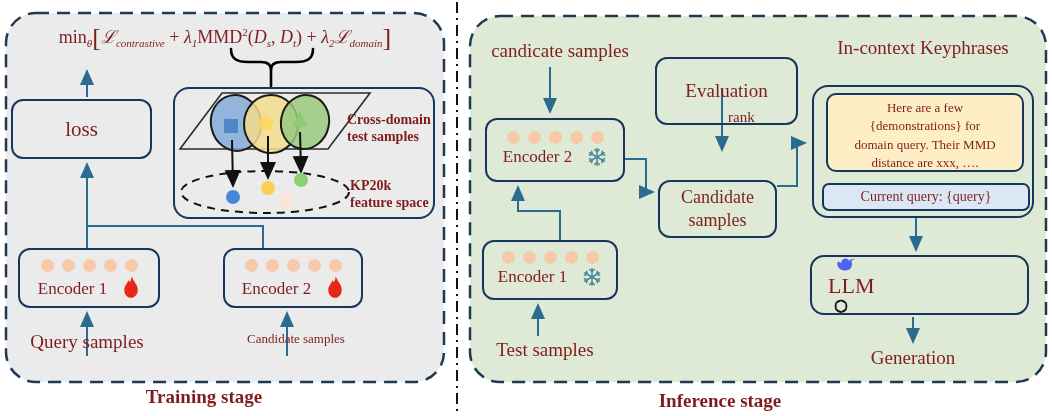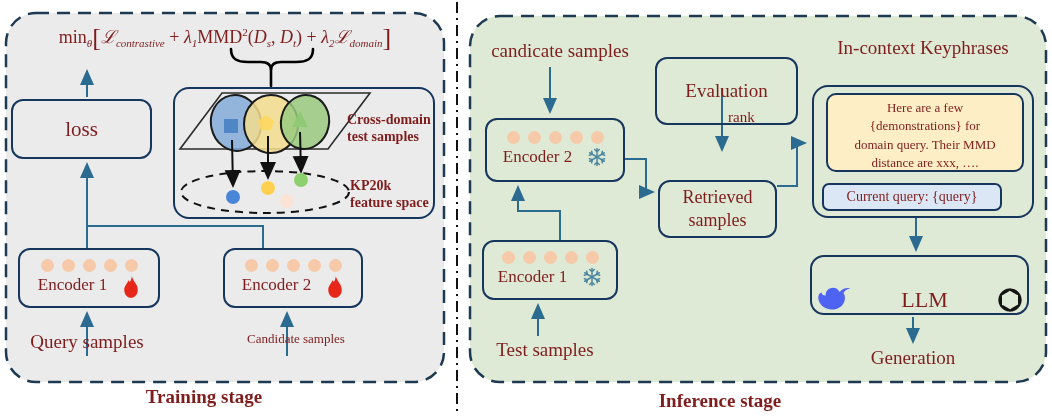--- a/index.html
+++ b/index.html
@@ -16,21 +16,21 @@
   .f-rm{font-style:normal;}
   .f-it{font-style:italic;}
   .f-scr{font-style:italic;}
   .f-sub{font-size:11px;vertical-align:-4px;font-style:italic;}
   .f-sup{font-size:11px;vertical-align:7px;}
   .f-br{font-size:26px;vertical-align:-3px;}
   
   .enc{display:flex;flex-direction:column;align-items:center;padding-top:9px;}
   .dots{display:flex;gap:8px;}
   .dot{width:13px;height:13px;border-radius:50%;background:var(--embedding-dot);}
-  .enc-label-row{display:flex;align-items:flex-start;gap:15px;margin-top:3px;font-size:17px;}
+  .enc-label-row{display:flex;align-items:flex-end;gap:15px;margin-top:3px;font-size:17px;}
   .flame{fill:var(--flame);}
   .snow path{stroke:var(--snowflake);stroke-width:1.5;fill:none;stroke-linecap:round;}
   .whale{fill:var(--whale);}
   .oai path{stroke:var(--openai);stroke-width:2.2;fill:none;stroke-linecap:round;}
   
   .panelL{fill:var(--training-bg);stroke:var(--panel-border);stroke-width:2.5;stroke-dasharray:13 8;}
   .panelR{fill:var(--inference-bg);stroke:var(--panel-border);stroke-width:2.5;stroke-dasharray:13 8;}
   .divider{stroke:#111;stroke-width:2;stroke-dasharray:11 5 2 5;fill:none;}
   .c-line{stroke:var(--arrow);stroke-width:2;fill:none;}
   .k-line{stroke:#111;stroke-width:2;fill:none;}
@@ -45,21 +45,21 @@
   .mk-g{fill:var(--marker-green);}
   .fd-b{fill:var(--dot-blue);}
   .fd-y{fill:var(--dot-yellow);}
   .fd-g{fill:var(--dot-green);}
   .fd-p{fill:var(--dot-pink);}
   .mhB{fill:var(--arrow);}
   .mhK{fill:#111;}
   
   #yellow-box{background:var(--prompt-bg);border:2px solid var(--box-border);border-radius:10px;font-size:13px;line-height:1.42;text-align:center;padding-top:4px;}
   #blue-box{background:var(--query-bg);border:2px solid var(--box-border);border-radius:7px;font-size:14px;text-align:center;line-height:24px;}
-  #llm-box{display:flex;align-items:flex-end;justify-content:space-between;padding:0 4px;border-radius:14px;}
+  #llm-box{display:flex;align-items:flex-start;justify-content:space-between;padding:0 16px;border-radius:14px;flex-direction:column;}
   #llm-label{font-size:22px;}
   .cap{font-size:19px;font-weight:bold;}
   .small-bold{font-weight:bold;font-size:14px;line-height:1.22;}
 </style>
 </head>
 <body>
 
 <div id="canvas">
 
   <svg class="overlay" width="1052" height="416" viewBox="0 0 1052 416">
@@ -214,32 +214,32 @@
         <path d="M0,0 L0,-8.5 M0,-5.2 L-2.3,-7.5 M0,-5.2 L2.3,-7.5" transform="rotate(120)"></path>
         <path d="M0,0 L0,-8.5 M0,-5.2 L-2.3,-7.5 M0,-5.2 L2.3,-7.5" transform="rotate(180)"></path>
         <path d="M0,0 L0,-8.5 M0,-5.2 L-2.3,-7.5 M0,-5.2 L2.3,-7.5" transform="rotate(240)"></path>
         <path d="M0,0 L0,-8.5 M0,-5.2 L-2.3,-7.5 M0,-5.2 L2.3,-7.5" transform="rotate(300)"></path>
       </g>
         </svg>
     </div>
   </div>
 
   <div class="box center" style="left:658px;top:180px;width:119px;height:58px;font-size:18px;line-height:1.25;padding-top:4px;">
-    <div>Retrieved</div>
+    <div>Candidate</div>
     <div>samples</div>
   </div>
 
   <div class="box" style="left:812px;top:85px;width:222px;height:133px;border-radius:16px;"></div>
   <div id="yellow-box" class="abs" style="left:826px;top:93px;width:198px;height:79px;">
     <div>Here are a few</div>
     <div>{demonstrations} for</div>
     <div>domain query. Their MMD</div>
     <div>distance are xxx, ….</div>
   </div>
-  <div id="blue-box" class="abs" style="left:822px;top:183px;width:180px;height:28px;">
+  <div id="blue-box" class="abs" style="left:822px;top:183px;width:208px;height:28px;">
     <span>Current query: {query}</span>
   </div>
 
   <div id="llm-box" class="box" style="left:810px;top:255px;width:219px;height:60px;">
     <svg width="36" height="28" viewBox="0 0 38 30">
       <path class="whale" d="M36.5,3.5 C33,4.2 30.6,6 29.3,8.6 C30.8,11.2 31.2,14.3 30.2,17.3 C28.2,23.2 22.3,26.8 15.6,26.2 C8.3,25.6 2.8,20.6 2.2,14.2 C1.9,11.2 3.2,8.9 5.5,8.1 C6,10.3 7.8,11.5 10.1,11.3 C9.8,7 12.4,3.7 16.6,3.1 C20.3,2.6 23.5,4.4 25,7.4 C27.6,4.3 31.6,2.7 36.5,3.5 Z"></path>
     </svg>
     <span id="llm-label">LLM</span>
     <svg width="26" height="26" viewBox="-13 -13 26 26">
         <g class="oai">

